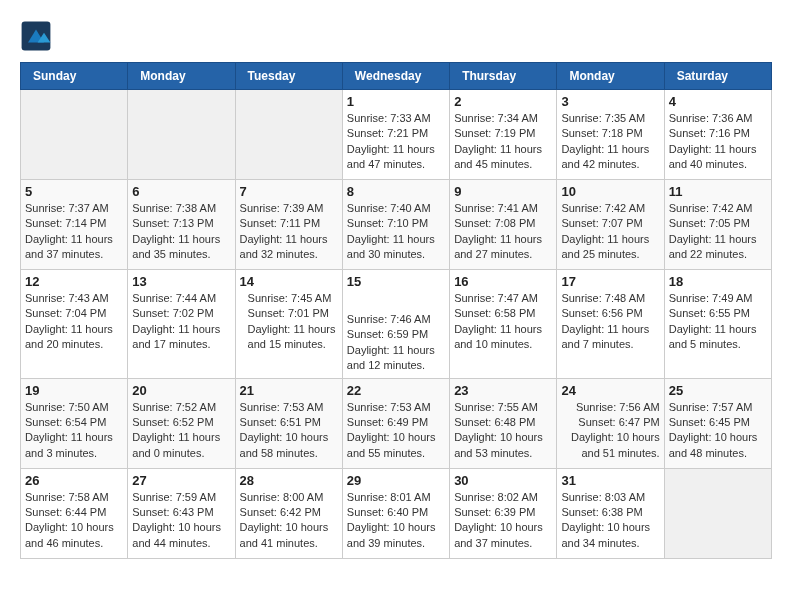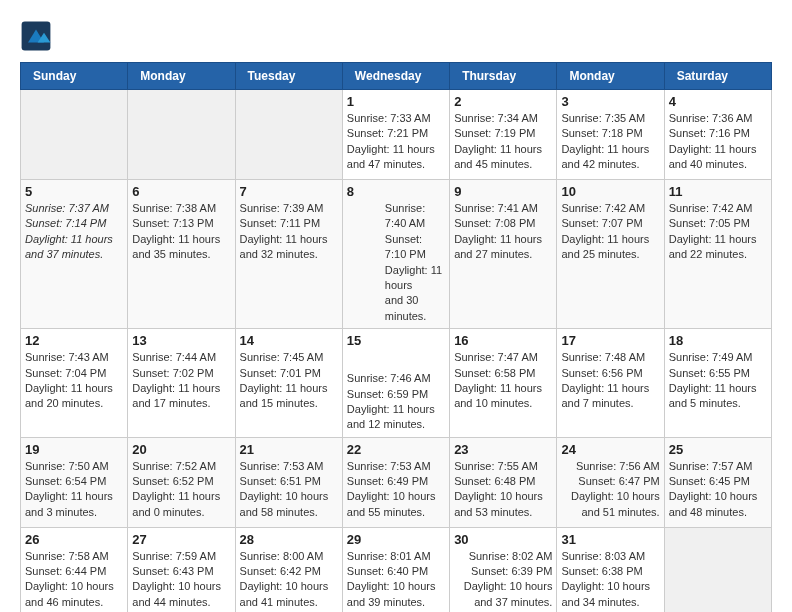--- a/index.html
+++ b/index.html
@@ -152,42 +152,42 @@
           <div class="day-number">4</div>
           <div class="day-info" style="white-space: pre-line;">Sunrise: 7:36 AM
 Sunset: 7:16 PM
 Daylight: 11 hours
 and 40 minutes.</div>
         </td>
       </tr>
       <tr>
         <td>
           <div class="day-number">5</div>
-          <div class="day-info" style="white-space: pre-line; font-style: italic;">Sunrise: 7:37 AM
+          <div class="day-info" style="white-space: pre-line;">Sunrise: 7:37 AM
 Sunset: 7:14 PM
 Daylight: 11 hours
 and 37 minutes.</div>
         </td>
         <td>
           <div class="day-number">6</div>
           <div class="day-info" style="white-space: pre-line;">Sunrise: 7:38 AM
 Sunset: 7:13 PM
 Daylight: 11 hours
 and 35 minutes.</div>
         </td>
         <td>
           <div class="day-number">7</div>
           <div class="day-info" style="white-space: pre-line;">Sunrise: 7:39 AM
 Sunset: 7:11 PM
 Daylight: 11 hours
 and 32 minutes.</div>
         </td>
         <td>
           <div class="day-number">8</div>
-          <div class="day-info" style="white-space: pre-line; margin-left: 38px;">Sunrise: 7:40 AM
+          <div class="day-info" style="white-space: pre-line;">Sunrise: 7:40 AM
 Sunset: 7:10 PM
 Daylight: 11 hours
 and 30 minutes.</div>
         </td>
         <td>
           <div class="day-number">9</div>
           <div class="day-info" style="white-space: pre-line;">Sunrise: 7:41 AM
 Sunset: 7:08 PM
 Daylight: 11 hours
 and 27 minutes.</div>
@@ -217,21 +217,21 @@
         </td>
         <td>
           <div class="day-number">13</div>
           <div class="day-info" style="white-space: pre-line;">Sunrise: 7:44 AM
 Sunset: 7:02 PM
 Daylight: 11 hours
 and 17 minutes.</div>
         </td>
         <td>
           <div class="day-number">14</div>
-          <div class="day-info" style="white-space: pre-line;">Sunrise: 7:45 AM
+          <div class="day-info" style="white-space: pre-line; margin-left: 8px;">Sunrise: 7:45 AM
 Sunset: 7:01 PM
 Daylight: 11 hours
 and 15 minutes.</div>
         </td>
         <td>
           <div class="day-number">15</div>
           <div class="day-info" style="white-space: pre-line; margin-top: 23px;">Sunrise: 7:46 AM
 Sunset: 6:59 PM
 Daylight: 11 hours
 and 12 minutes.</div>
@@ -333,21 +333,21 @@
         </td>
         <td>
           <div class="day-number">29</div>
           <div class="day-info" style="white-space: pre-line;">Sunrise: 8:01 AM
 Sunset: 6:40 PM
 Daylight: 10 hours
 and 39 minutes.</div>
         </td>
         <td>
           <div class="day-number">30</div>
-          <div class="day-info" style="white-space: pre-line; text-align: right;">Sunrise: 8:02 AM
+          <div class="day-info" style="white-space: pre-line;">Sunrise: 8:02 AM
 Sunset: 6:39 PM
 Daylight: 10 hours
 and 37 minutes.</div>
         </td>
         <td>
           <div class="day-number">31</div>
           <div class="day-info" style="white-space: pre-line;">Sunrise: 8:03 AM
 Sunset: 6:38 PM
 Daylight: 10 hours
 and 34 minutes.</div>

